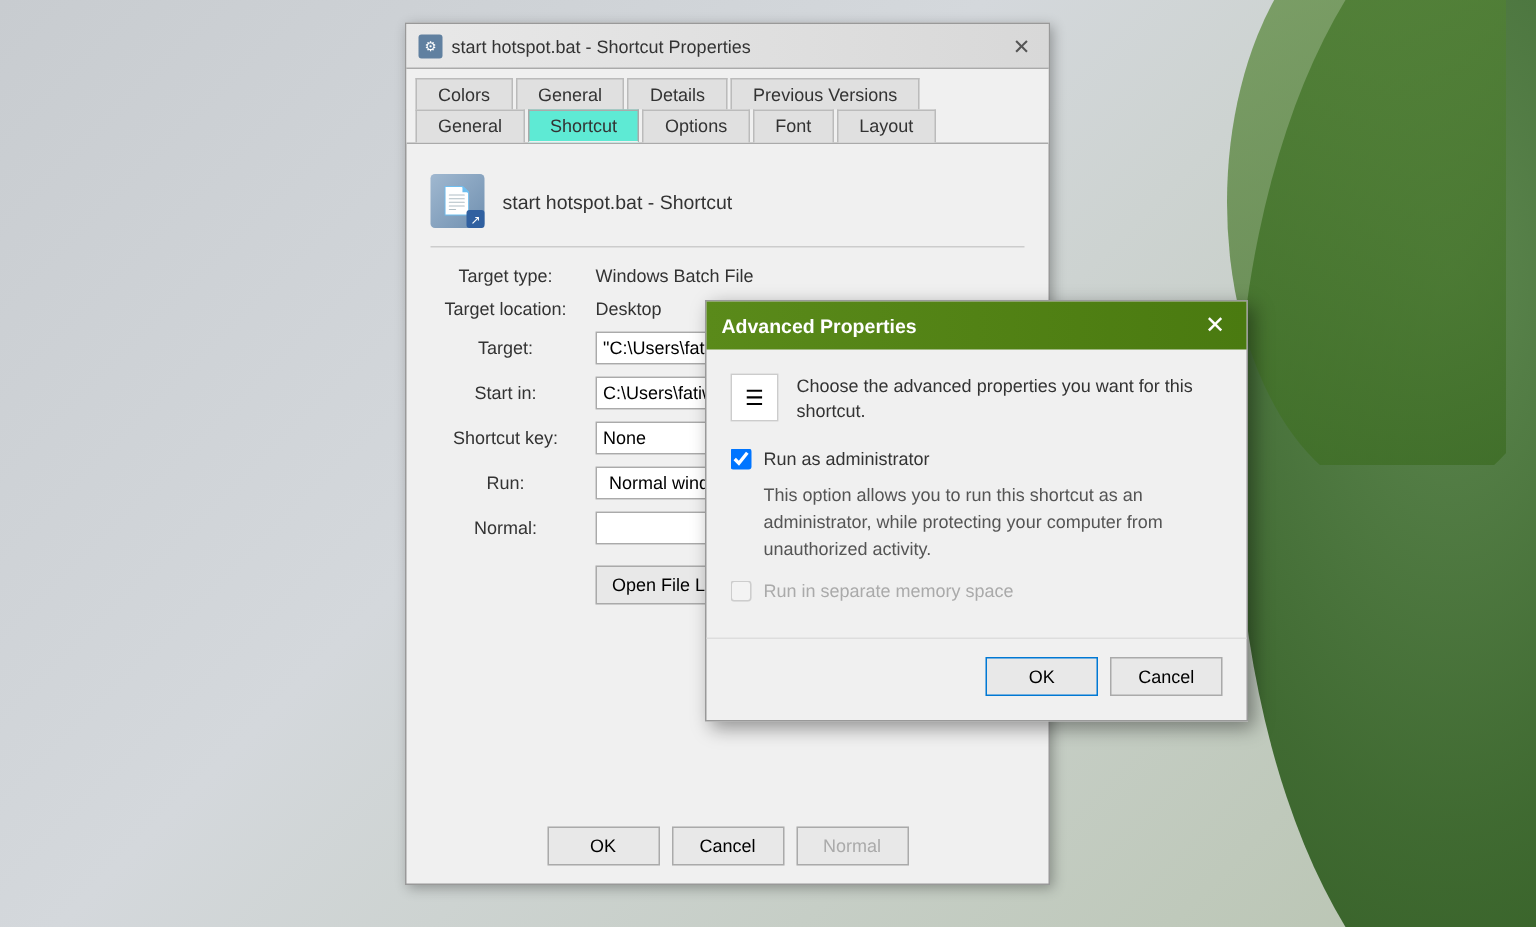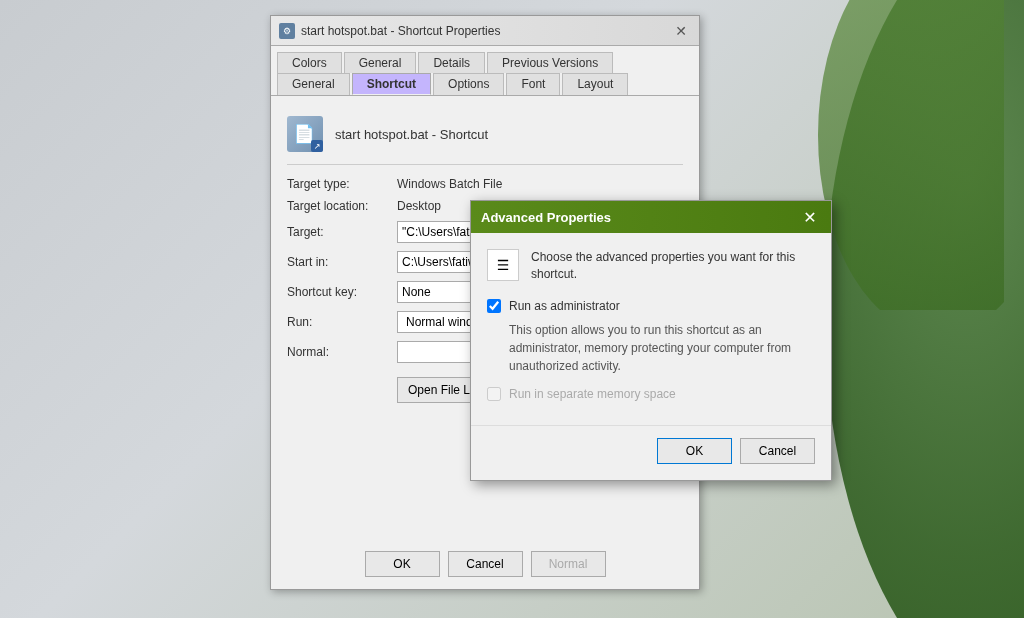--- a/index.html
+++ b/index.html
@@ -103,25 +103,25 @@
       padding: 3px 14px;
       font-size: 12px;
       background: #e0e0e0;
       border: 1px solid #bbb;
       border-bottom: none;
       margin-right: 2px;
       cursor: pointer;
       color: #333;
     }
     .tab.active {
-      background: #c4b5fd;
+      background: #5eead4;
       border-color: #aaa;
       border-bottom: 1px solid #f0f0f0;
       z-index: 1;
-      font-weight: 700;
+      font-weight: 400;
     }
     
     .window-content {
       padding: 12px 16px;
     }
     .shortcut-header {
       display: flex;
       align-items: center;
       padding: 8px 0 12px;
       border-bottom: 1px solid #ccc;
@@ -161,21 +161,21 @@
     }
     .form-row {
       display: flex;
       align-items: center;
       margin-bottom: 8px;
     }
     .form-label {
       width: 110px;
       font-size: 12px;
       color: #333;
-      text-align: left;
+      text-align: center;
       padding-right: 10px;
       flex-shrink: 0;
     }
     .form-value {
       font-size: 12px;
       color: #333;
     }
     .form-input {
       flex: 1;
       height: 22px;
@@ -430,21 +430,21 @@
     <div class="dialog-header-row">
       <div class="dialog-icon">☰</div>
       <span class="dialog-desc">Choose the advanced properties you want for this shortcut.</span>
     </div>
 
     <div class="checkbox-row">
       <input type="checkbox" id="run_as_admin" checked="" style="">
       <label class="checkbox-label" for="run_as_admin">Run as administrator</label>
     </div>
 
-    <div class="option-desc">This option allows you to run this shortcut as an administrator, memory protecting your computer from unauthorized activity.</div>
+    <div class="option-desc">This option allows you to run this shortcut as an administrator, while protecting your computer from unauthorized activity.</div>
 
     <div class="checkbox-row">
       <input type="checkbox" id="run_separate" disabled="" style="">
       <label class="checkbox-label" for="run_separate" style="color:#aaa;">Run in separate memory space</label>
     </div>
   </div>
 
   <div class="dialog-footer">
     <button class="dialog-btn primary">OK</button>
     <button class="dialog-btn">Cancel</button>

